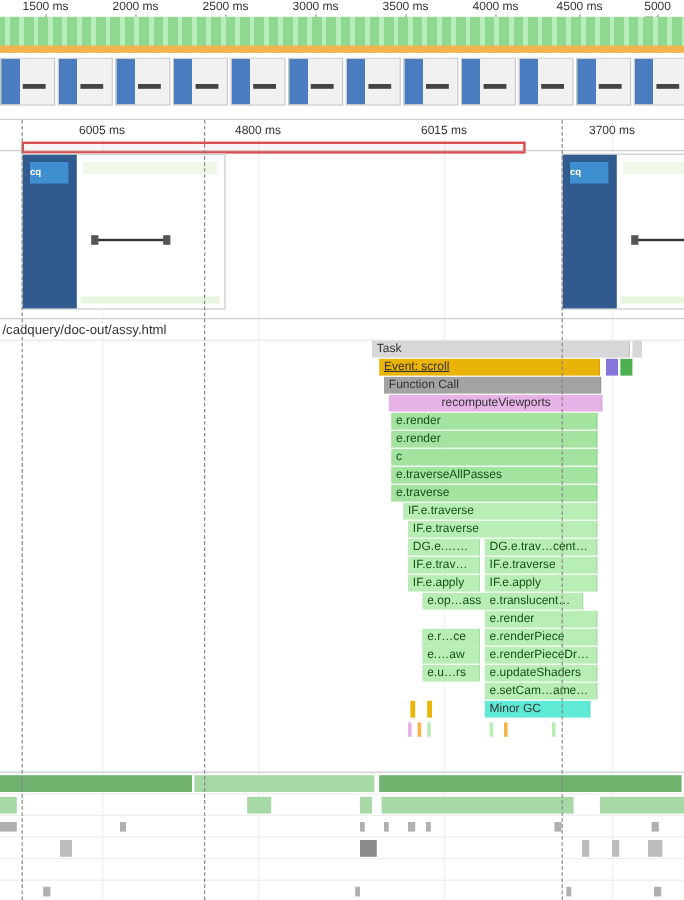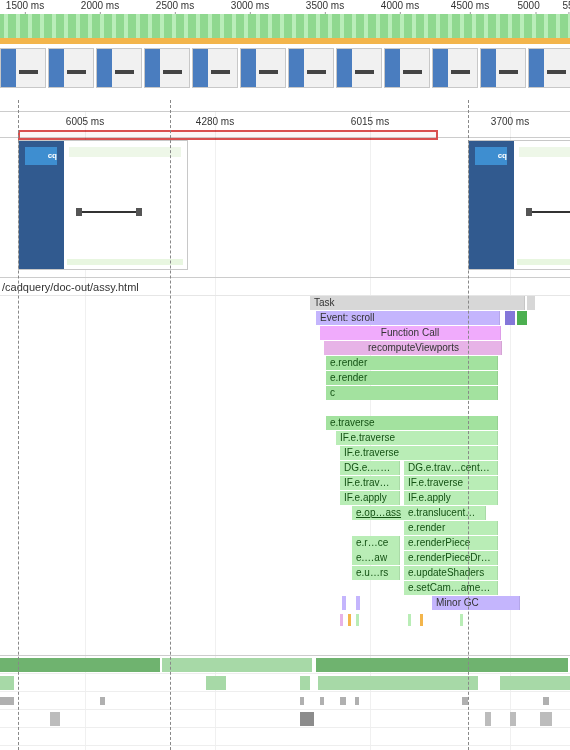--- a/index.html
+++ b/index.html
@@ -9,22 +9,23 @@
     background: #fff;
     width: 570px;
     height: 750px;
     overflow: hidden;
     position: relative;
   }
 
   
   .overview {
     position: relative;
-    height: 112px;
+    height: 100px;
     border-bottom: 1px solid #ccc;
+    padding-left: 13px;
   }
   .overview-ticks {
     position: relative;
     height: 12px;
     font-size: 10px;
     color: #333;
   }
   .overview-tick {
     position: absolute;
     top: 0;
@@ -128,21 +129,21 @@
     position: absolute;
     left: 0; top: 0;
     width: 45px;
     height: 100%;
     background: #315a8f;
   }
   .screenshot .sidebar .sq {
     position: absolute;
     left: 6px; width: 32px; height: 18px;
     background: #3e8ed0;
-    color: #fff; font-size: 8px; text-align: right;
+    color: #fff; font-size: 8px; text-align: left;
     line-height: 18px; font-weight: bold;
   }
   .screenshot .content-head {
     position: absolute;
     left: 50px; top: 6px; right: 6px;
     height: 10px;
     background: #eef7e8;
   }
   .screenshot .content-bar {
     position: absolute;
@@ -183,26 +184,26 @@
     height: 14px;
     font-size: 10px;
     line-height: 14px;
     white-space: nowrap;
     overflow: hidden;
     text-overflow: ellipsis;
     padding: 0 4px;
     border-right: 1px solid rgba(0,0,0,0.08);
   }
   .c-task   { background: #d7d7d7; color:#333; }
-  .c-event  { background: #c4b5fd; color:#333; }
-  .c-func   { background: #f0abfc; color:#333;text-align:center; }
+  .c-event  { background: #eab308; color:#333;text-decoration:underline; }
+  .c-func   { background: #a3a3a3; color:#333; }
   .c-layout { background: #e7b3e7; color:#333; }
   .c-script { background: #a3e29f; color:#145214; }
   .c-script2{ background: #b9edb6; color:#145214; }
-  .c-gc     { background: #c4b5fd; color:#333;margin-left:28px; }
+  .c-gc     { background: #5eead4; color:#333; }
   .c-purple { background: #8477d9; }
   .c-dkgrn  { background: #4caf50; }
 
   .tiny {
     position: absolute;
     height: 14px;
   }
 
   
   .summary {
@@ -263,21 +264,21 @@
       <div class="film-thumb"></div>
       <div class="film-thumb"></div>
       <div class="film-thumb"></div>
     </div>
 </div>
 
 <div class="zoom-ruler" id="zoom-ruler">
   <div class="red-selection" id="sel" style="left: 18px; width: 420px;"></div>
 <div class="zoom-tick" style="left: 85px;">6005 ms</div>
     <div class="zoom-gridline" style="left: 85px;"></div>
-    <div class="zoom-tick" style="left: 215px;">4280 ms</div>
+    <div class="zoom-tick" style="left: 215px;">4800 ms</div>
     <div class="zoom-gridline" style="left: 215px;"></div>
     <div class="zoom-tick" style="left: 370px;">6015 ms</div>
     <div class="zoom-gridline" style="left: 370px;"></div>
     <div class="zoom-tick" style="left: 510px;">3700 ms</div>
     <div class="zoom-gridline" style="left: 510px;"></div>
   </div>
 
 <div class="screenshot-row">
   <div class="screenshot" style="left:18px">
     <div class="sidebar">
@@ -302,30 +303,31 @@
 </div>
 
 <div class="flame" id="flame">
     <div class="flame-row c-task" style="top: 0px; left: 310px; width: 215px;">Task</div>
     <div class="flame-row c-event" style="top: 15px; left: 316px; width: 184px;">Event: scroll</div>
     <div class="flame-row c-func" style="top: 30px; left: 320px; width: 181px;">Function Call</div>
     <div class="flame-row c-layout" style="top: 45px; left: 324px; width: 178px; padding-left: 44px;">recomputeViewports</div>
     <div class="flame-row c-script" style="top: 60px; left: 326px; width: 172px;">e.render</div>
     <div class="flame-row c-script" style="top: 75px; left: 326px; width: 172px;">e.render</div>
     <div class="flame-row c-script" style="top: 90px; left: 326px; width: 172px;">c</div>
+    <div class="flame-row c-script" style="top: 105px; left: 326px; width: 172px;">e.traverseAllPasses</div>
     <div class="flame-row c-script" style="top: 120px; left: 326px; width: 172px;">e.traverse</div>
     <div class="flame-row c-script2" style="top: 135px; left: 336px; width: 162px;">IF.e.traverse</div>
     <div class="flame-row c-script2" style="top: 150px; left: 340px; width: 158px;">IF.e.traverse</div>
     <div class="flame-row c-script2" style="top: 165px; left: 340px; width: 60px;">DG.e.…ePass</div>
     <div class="flame-row c-script2" style="top: 165px; left: 404px; width: 94px;">DG.e.trav…centPass</div>
     <div class="flame-row c-script2" style="top: 180px; left: 340px; width: 60px;">IF.e.traverse</div>
     <div class="flame-row c-script2" style="top: 180px; left: 404px; width: 94px;">IF.e.traverse</div>
     <div class="flame-row c-script2" style="top: 195px; left: 340px; width: 60px;">IF.e.apply</div>
     <div class="flame-row c-script2" style="top: 195px; left: 404px; width: 94px;">IF.e.apply</div>
-    <div class="flame-row c-script2" style="top: 210px; left: 352px; width: 65px; text-decoration: underline;">e.op…ass</div>
+    <div class="flame-row c-script2" style="top: 210px; left: 352px; width: 65px;">e.op…ass</div>
     <div class="flame-row c-script2" style="top: 210px; left: 404px; width: 82px;">e.translucentPass</div>
     <div class="flame-row c-script2" style="top: 241px; left: 352px; width: 48px;">e.r…er</div>
     <div class="flame-row c-script2" style="top: 225px; left: 404px; width: 94px;">e.render</div>
     <div class="flame-row c-script2" style="top: 240px; left: 352px; width: 48px;">e.r…ce</div>
     <div class="flame-row c-script2" style="top: 240px; left: 404px; width: 94px;">e.renderPiece</div>
     <div class="flame-row c-script2" style="top: 255px; left: 352px; width: 48px;">e.…aw</div>
     <div class="flame-row c-script2" style="top: 255px; left: 404px; width: 94px;">e.renderPieceDraw</div>
     <div class="flame-row c-script2" style="top: 270px; left: 352px; width: 48px;">e.u…rs</div>
     <div class="flame-row c-script2" style="top: 270px; left: 404px; width: 94px;">e.updateShaders</div>
     <div class="flame-row c-script2" style="top: 285px; left: 404px; width: 94px;">e.setCam…ameters</div>

